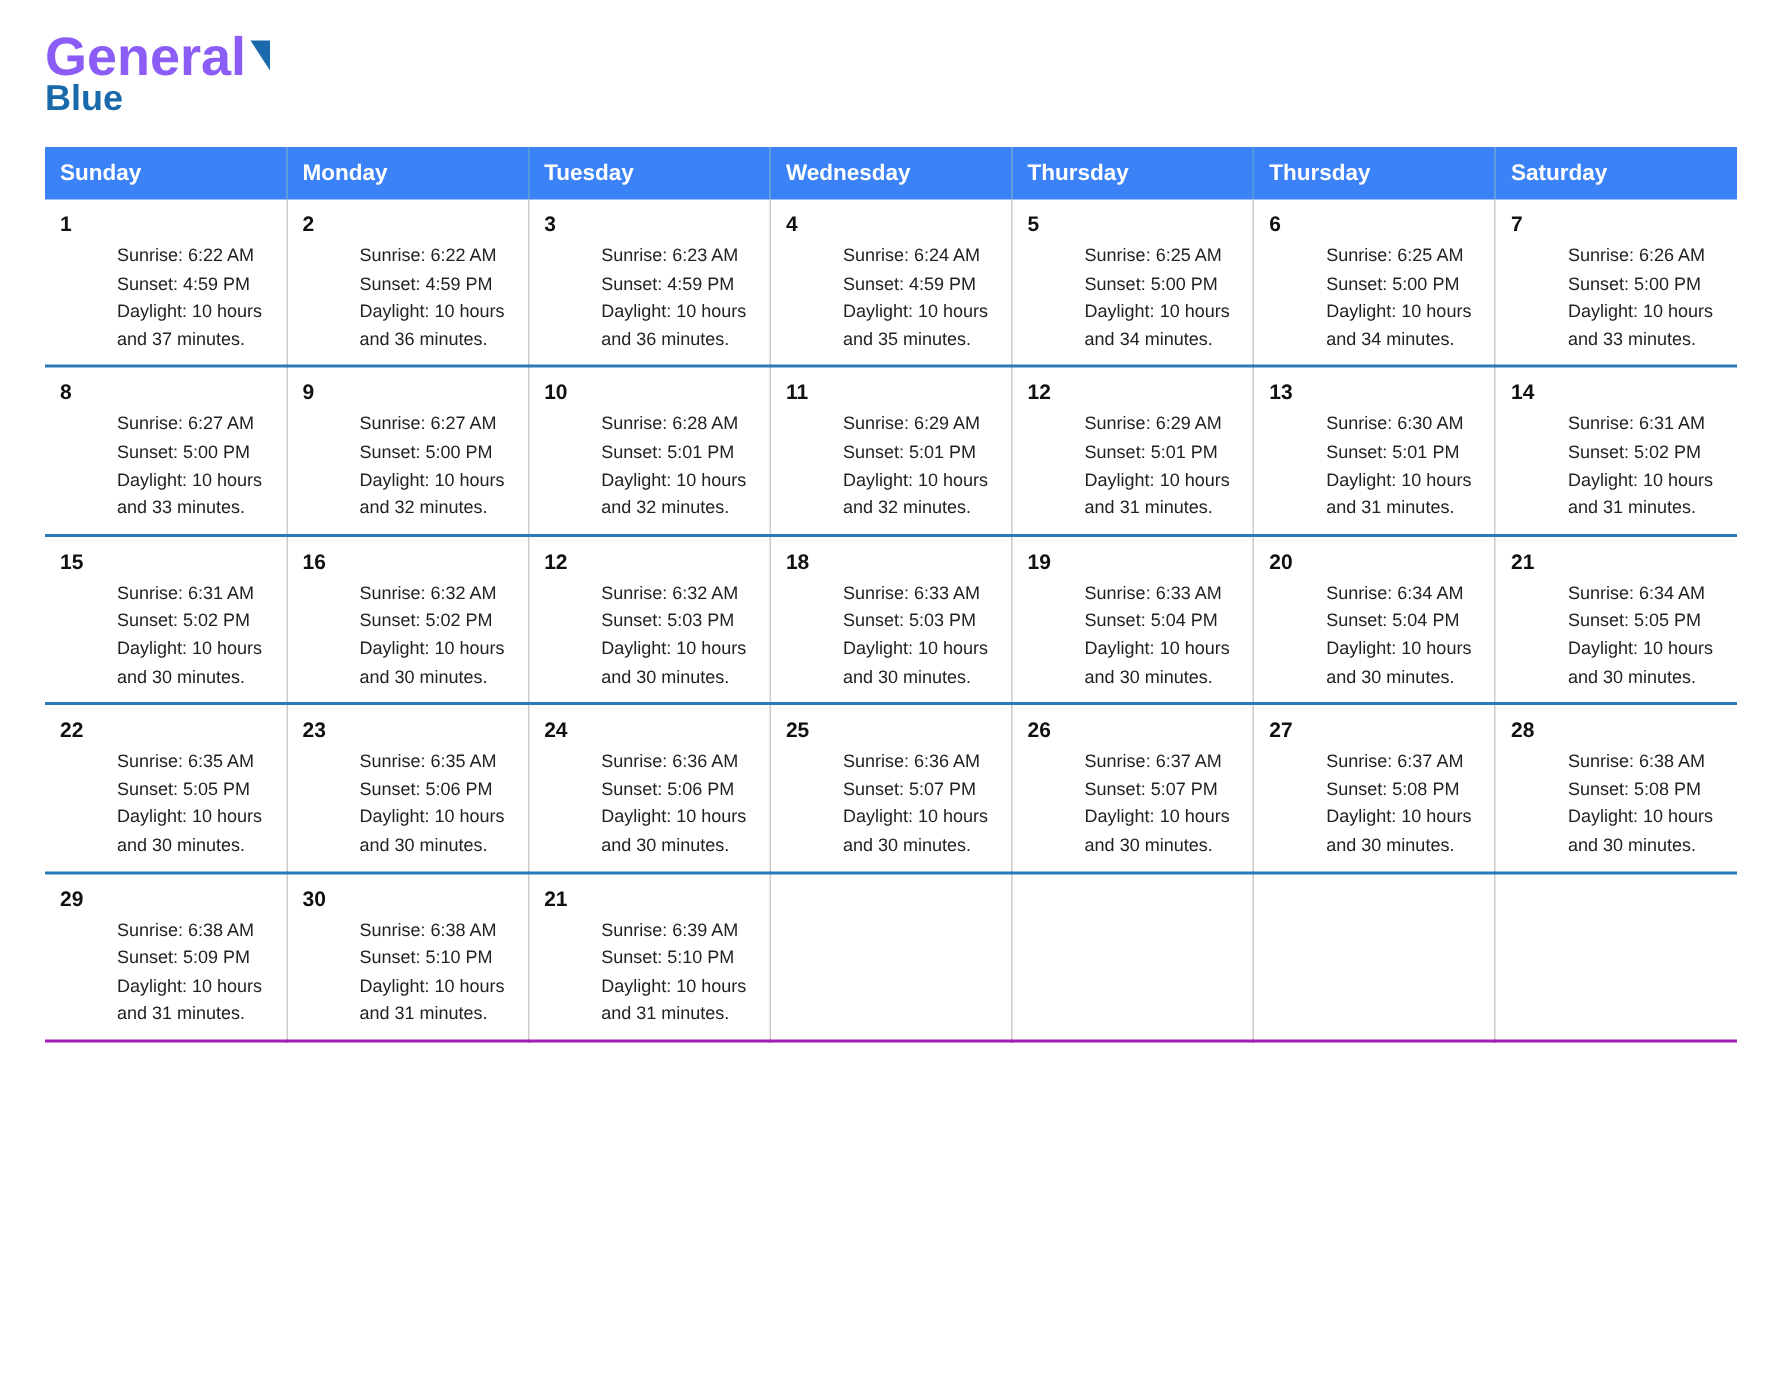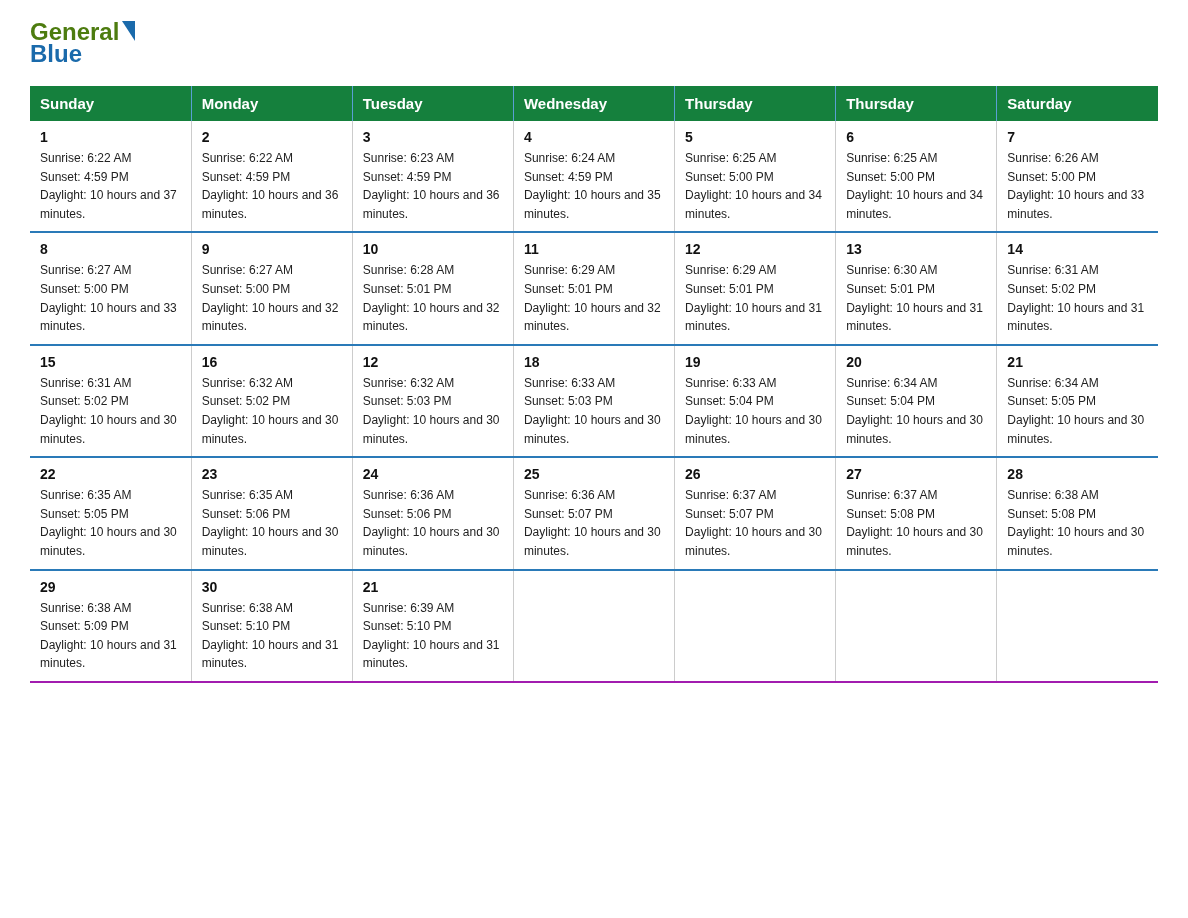--- a/index.html
+++ b/index.html
@@ -16,23 +16,23 @@
       justify-content: space-between;
       align-items: flex-start;
       margin-bottom: 18px;
     }
     .logo {
       display: flex;
       flex-direction: column;
       align-items: flex-start;
     }
     .logo-text {
-      font-size: 24px;
-      font-weight: bold;
-      color: #4d7c0f;
+      font-size: 36px;
+      font-weight: bold;
+      color: #8b5cf6;
       line-height: 1;
     }
     .logo-blue {
       color: #1a6aab;
       font-size: 24px;
       font-weight: bold;
       margin-top: -4px;
     }
     .title-block {
       text-align: right;
@@ -46,21 +46,21 @@
     .location-title {
       font-size: 22px;
       color: #333;
       margin-top: 4px;
     }
     table {
       width: 100%;
       border-collapse: collapse;
     }
     thead tr {
-      background-color: #15803d;
+      background-color: #3b82f6;
     }
     thead th {
       color: #fff;
       font-size: 15px;
       font-weight: 600;
       padding: 9px 10px;
       text-align: left;
       border-right: 1px solid #5a9fd4;
     }
     thead th:last-child {
@@ -85,20 +85,21 @@
     .day-num {
       font-size: 14px;
       font-weight: bold;
       margin-bottom: 4px;
       color: #111;
     }
     .day-info {
       font-size: 12px;
       color: #222;
       line-height: 1.55;
+      margin-left: 38px;
     }
     .empty-cell {
       background: #fff;
     }
     tbody tr:last-child {
       border-bottom: 2px solid #a21caf;
     }
   </style>
 </head>
 <body>

